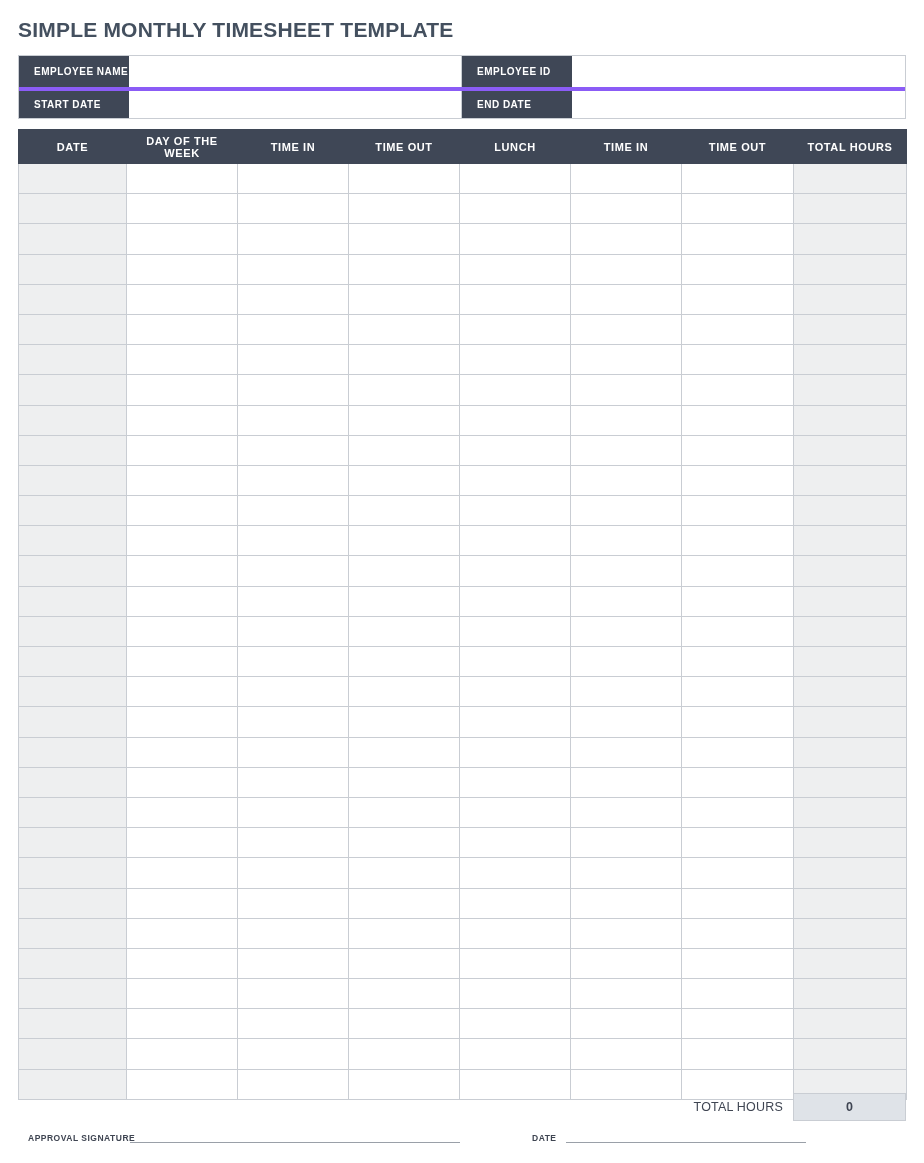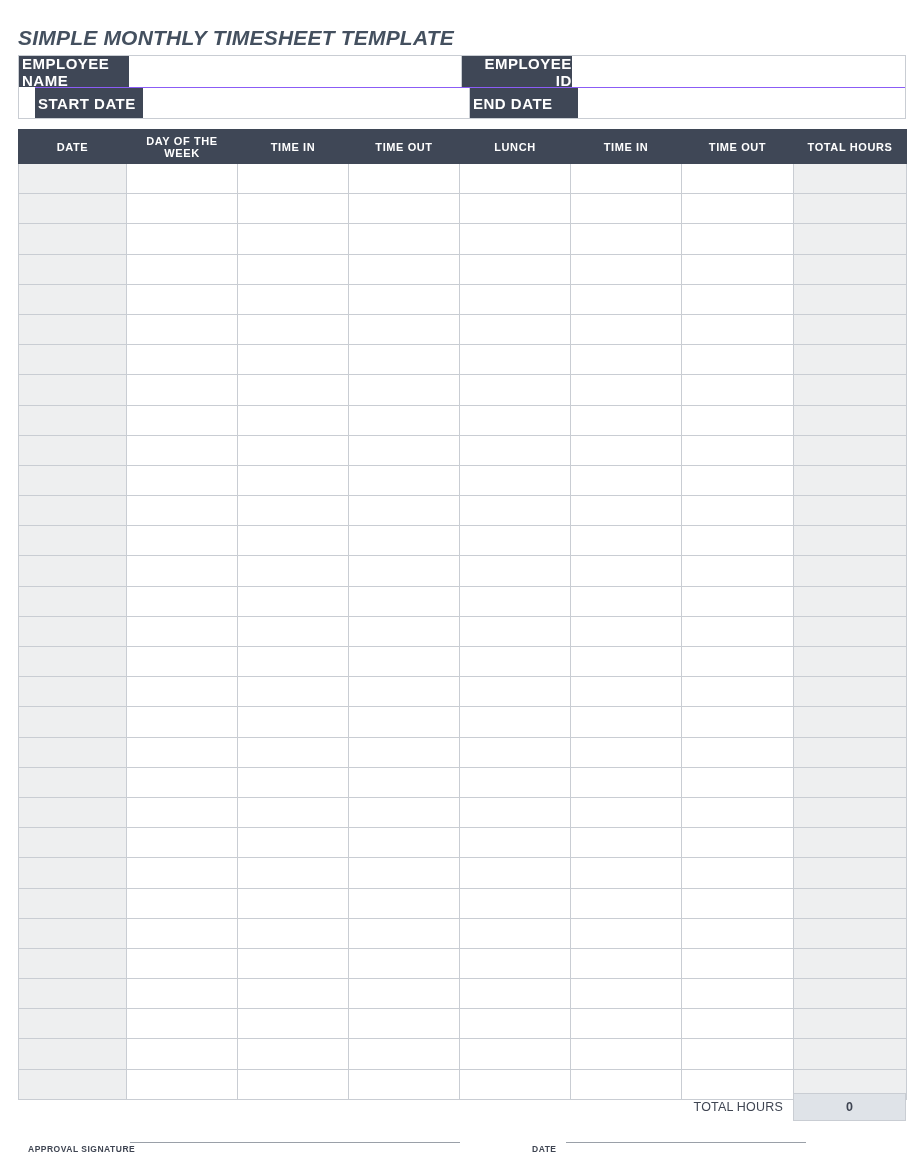--- a/index.html
+++ b/index.html
@@ -19,58 +19,56 @@
     position: relative;
     width: 924px;
     height: 1163px;
     box-sizing: border-box;
   }
 
   
   .title {
     position: absolute;
     left: 18px;
-    top: 26px;
+    top: 18px;
     font-size: 21px;
     font-weight: bold;
     letter-spacing: 0.2px;
     color: #44505f;
     text-transform: uppercase;
     white-space: nowrap;
-    font-style: italic;
   }
 
   
   .info-block {
     position: absolute;
     left: 18px;
     top: 55px;
     width: 888px;
     border: 1px solid #c9cdd3;
     box-sizing: border-box;
   }
   .info-row {
     display: flex;
     height: 31px;
     box-sizing: border-box;
   }
   .info-row + .info-row {
-    border-top: 1px solid #8b5cf6;
-    margin-left: 16px;
+    border-top: 4px solid #8b5cf6;
   }
   .info-label {
     background: #3f4756;
     color: #ffffff;
-    font-size: 15px;
+    font-size: 10px;
     font-weight: bold;
     letter-spacing: 0.5px;
     text-transform: uppercase;
     display: flex;
     align-items: center;
-    padding-left: 3px;
+    padding-left: 15px;
     box-sizing: border-box;
   }
   .info-value {
     background: #ffffff;
     box-sizing: border-box;
     border-right: 1px solid #c9cdd3;
   }
   .label-name  { width: 110px; }
   .value-name  { width: 334px; }
   .label-id    { width: 110px; text-align: right; }
@@ -155,21 +153,21 @@
     width: 888px;
     height: 22px;
   }
   .sig-label {
     position: absolute;
     font-size: 8.5px;
     font-weight: bold;
     letter-spacing: 0.5px;
     text-transform: uppercase;
     color: #3f4552;
-    top: 16px;
+    top: 5px;
   }
   .sig-line {
     position: absolute;
     border-bottom: 1px solid #9aa0a8;
     top: 14px;
   }
   #sig-approval-label { left: 10px; }
   #sig-approval-line  { left: 112px; width: 330px; }
   #sig-date-label     { left: 514px; }
   #sig-date-line      { left: 548px; width: 240px; }

